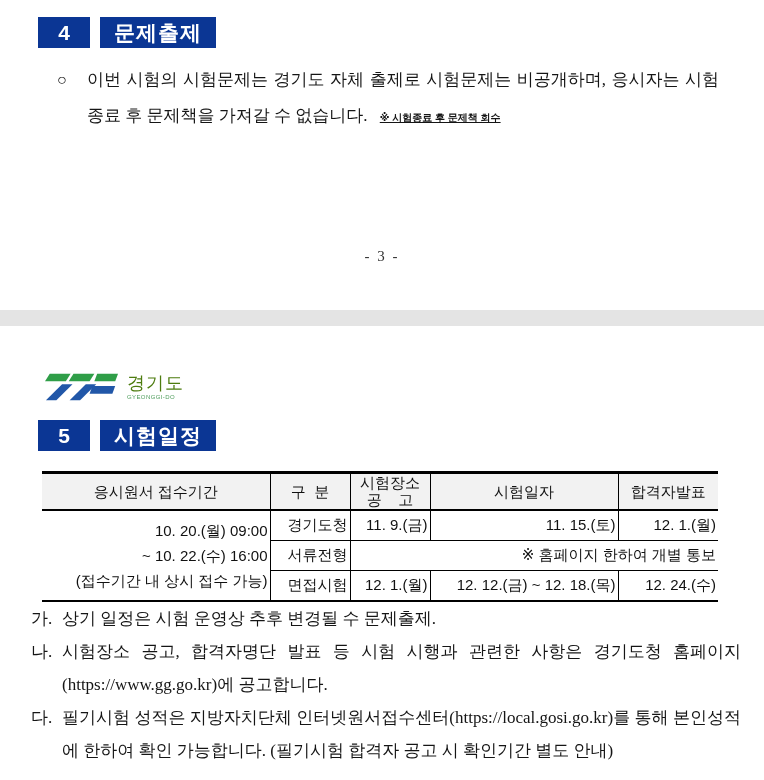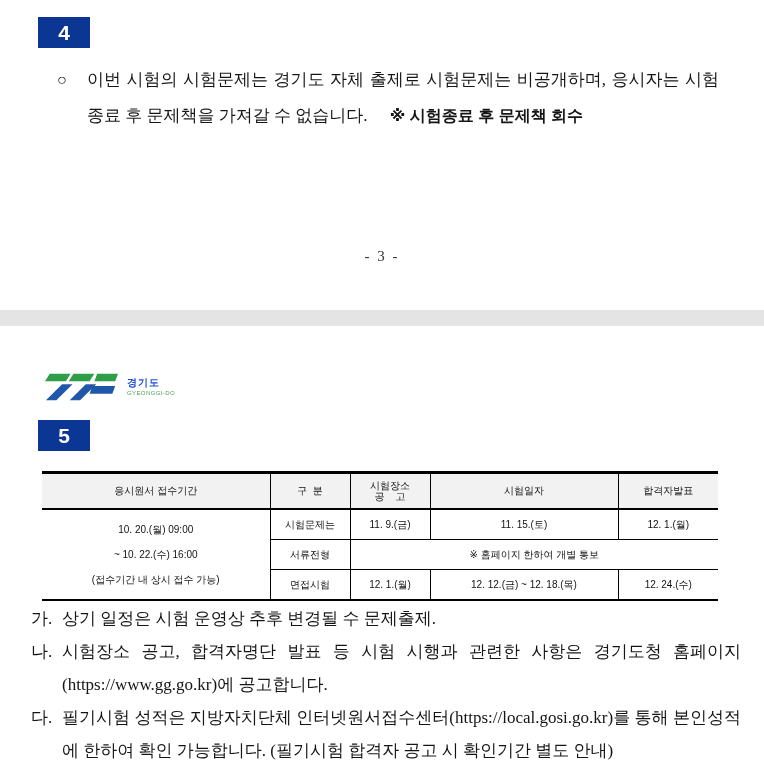--- a/index.html
+++ b/index.html
@@ -23,49 +23,49 @@
     background:#0b3694;color:#ffffff;height:31px;padding:0 14px;
     display:flex;align-items:center;justify-content:center;
     font-family:"Liberation Sans","DejaVu Sans",sans-serif;font-weight:bold;font-size:21px;letter-spacing:1px;
   }
 
   
   .bullet{position:absolute;left:57px;top:62px;width:662px;display:flex;}
   .bullet-marker{width:30px;flex-shrink:0;font-size:16px;line-height:36px;}
   .bullet-body{flex:1;font-size:17px;line-height:36px;text-align:justify;}
   .bullet-note{
-    font-family:"Liberation Sans","DejaVu Sans",sans-serif;font-weight:bold;font-size:16px;
-    margin-left:18px;white-space:nowrap;
+    font-family:"Liberation Sans","DejaVu Sans",sans-serif;font-weight:bold;font-size:10px;
+    margin-left:8px;white-space:nowrap;text-decoration:underline;
   }
   .page-number{position:absolute;top:248px;left:0;width:100%;text-align:center;font-size:15px;letter-spacing:2px;color:#333;}
 
   
   .logo{position:absolute;left:45px;top:46px;display:flex;align-items:center;gap:8px;}
   .logo-mark{display:block;}
   .logo-texts{display:flex;flex-direction:column;line-height:1;}
   .logo-kr{
-    font-family:"Liberation Sans","DejaVu Sans",sans-serif;font-weight:bold;font-size:10px;color:#1d4ed8;letter-spacing:1px;
+    font-family:"Liberation Sans","DejaVu Sans",sans-serif;font-weight:normal;font-size:18px;color:#4d7c0f;letter-spacing:1px;
   }
   .logo-en{
     font-family:"Liberation Sans","DejaVu Sans",sans-serif;font-size:6px;color:#4f9d5c;letter-spacing:0.4px;margin-top:2px;
   }
 
   
   .sched-table{
     position:absolute;left:42px;top:145px;width:676px;border-collapse:collapse;table-layout:fixed;
-    font-family:"Liberation Sans","DejaVu Sans",sans-serif;font-size:10px;color:#111;
+    font-family:"Liberation Sans","DejaVu Sans",sans-serif;font-size:15px;color:#111;
     border-top:3px solid #000;border-bottom:2.5px solid #000;
   }
   .sched-table th{
     background:#f2f2f2;font-weight:normal;height:34px;
     border-bottom:2.5px solid #000;border-left:1px solid #000;border-right:1px solid #000;
     text-align:center;vertical-align:middle;padding:0;line-height:1.15;
   }
   .sched-table td{
-    border:1px solid #000;height:29px;text-align:center;vertical-align:middle;padding:0 2px;
+    border:1px solid #000;height:29px;text-align:right;vertical-align:middle;padding:0 2px;
   }
   .sched-table th:first-child,.sched-table td:first-child{border-left:none;}
   .sched-table th:last-child,.sched-table td:last-child{border-right:none;}
   .sched-table tr:last-child td{border-bottom:none;}
   .apply-cell div{line-height:25px;}
   .pre{white-space:pre;text-align:right;}
 
   
   .notes{position:absolute;left:31px;top:276px;width:710px;}
   .note-item{display:flex;font-size:17px;line-height:33px;}
@@ -74,20 +74,21 @@
 </style>
 </head>
 <body>
 
 <div class="viewport">
 
   <section class="page page1">
 
     <div class="sec-header" style="left:38px;top:17px;">
       <div class="num-box">4</div>
+      <div class="title-box">문제출제</div>
     </div>
 
     <div class="bullet">
       <span class="bullet-marker">○</span>
       <div class="bullet-body">
         <span>이번 시험의 시험문제는 경기도 자체 출제로 시험문제는 비공개하며, 응시자는 시험종료 후 문제책을 가져갈 수 없습니다.</span>
         <span class="bullet-note">※ 시험종료 후 문제책 회수</span>
       </div>
     </div>
 
@@ -111,20 +112,21 @@
         <polygon points="50,14 74,14 71,22 47,22" fill="#2157a8"></polygon>
       </svg>
       <div class="logo-texts">
         <span class="logo-kr">경기도</span>
         <span class="logo-en">GYEONGGI-DO</span>
       </div>
     </div>
 
     <div class="sec-header" style="left:38px;top:94px;">
       <div class="num-box">5</div>
+      <div class="title-box">시험일정</div>
     </div>
 
     <table class="sched-table">
       <colgroup>
         <col style="width:228px">
           <col style="width:80px">
           <col style="width:80px">
           <col style="width:188px">
           <col style="width:100px">
       </colgroup>
@@ -140,21 +142,21 @@
           <th>합격자발표</th>
         </tr>
       </thead>
       <tbody>
         <tr>
           <td rowspan="3" class="apply-cell">
             <div>10. 20.(월) 09:00</div>
             <div>~ 10. 22.(수) 16:00</div>
             <div>(접수기간 내 상시 접수 가능)</div>
           </td>
-          <td>시험문제는</td>
+          <td>경기도청</td>
           <td>11. 9.(금)</td>
           <td>11. 15.(토)</td>
           <td>12. 1.(월)</td>
         </tr>
         <tr>
           <td>서류전형</td>
           <td colspan="3">※ 홈페이지 한하여 개별 통보</td>
         </tr>
         <tr>
           <td>면접시험</td>

